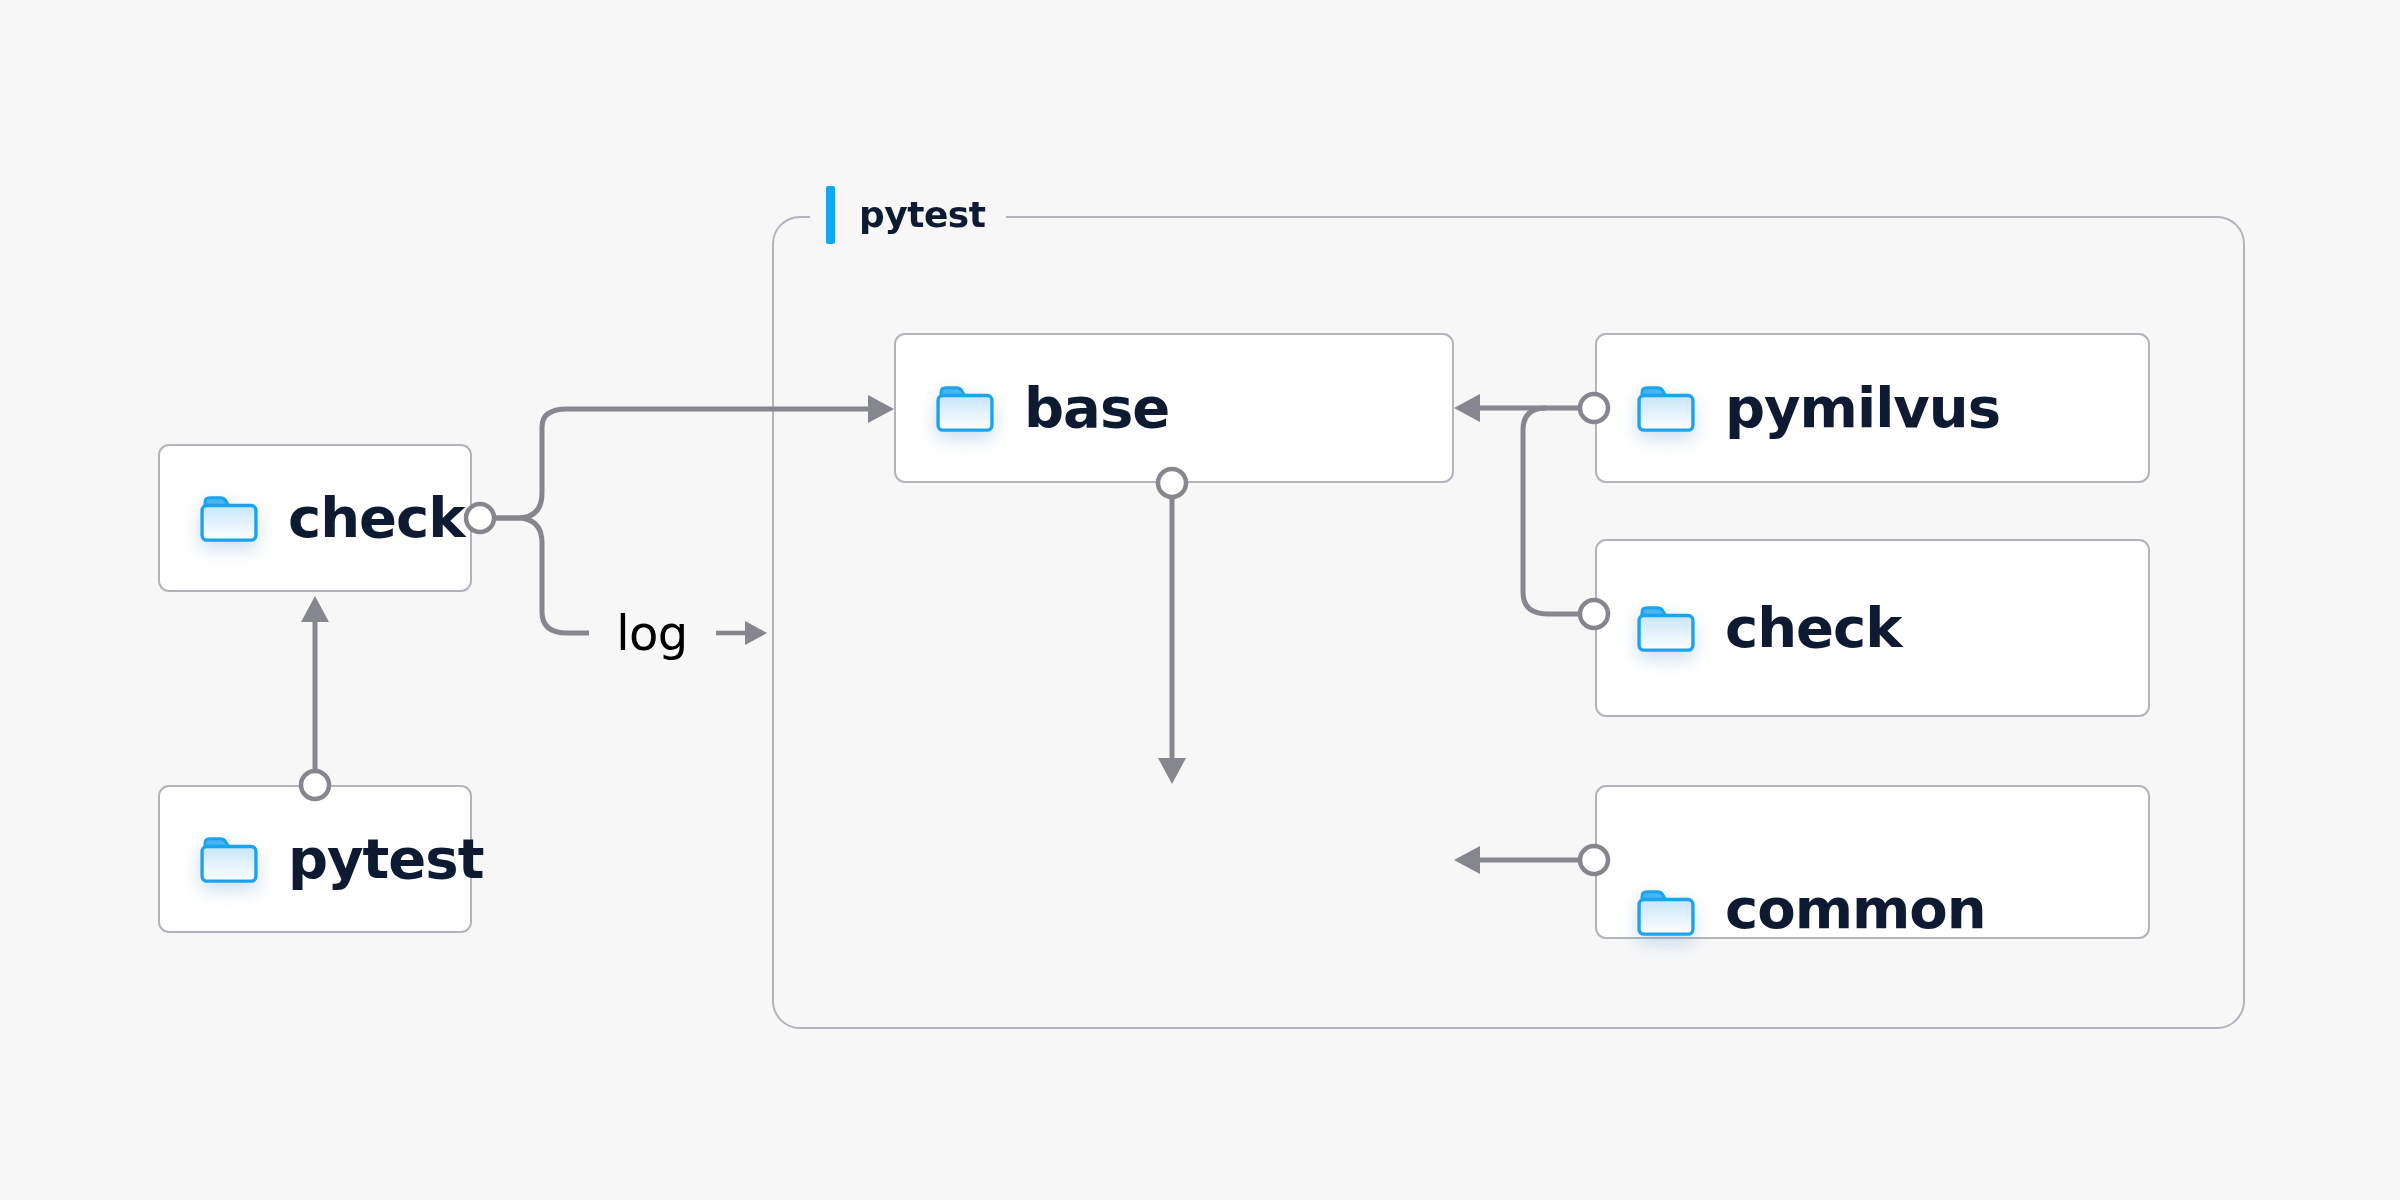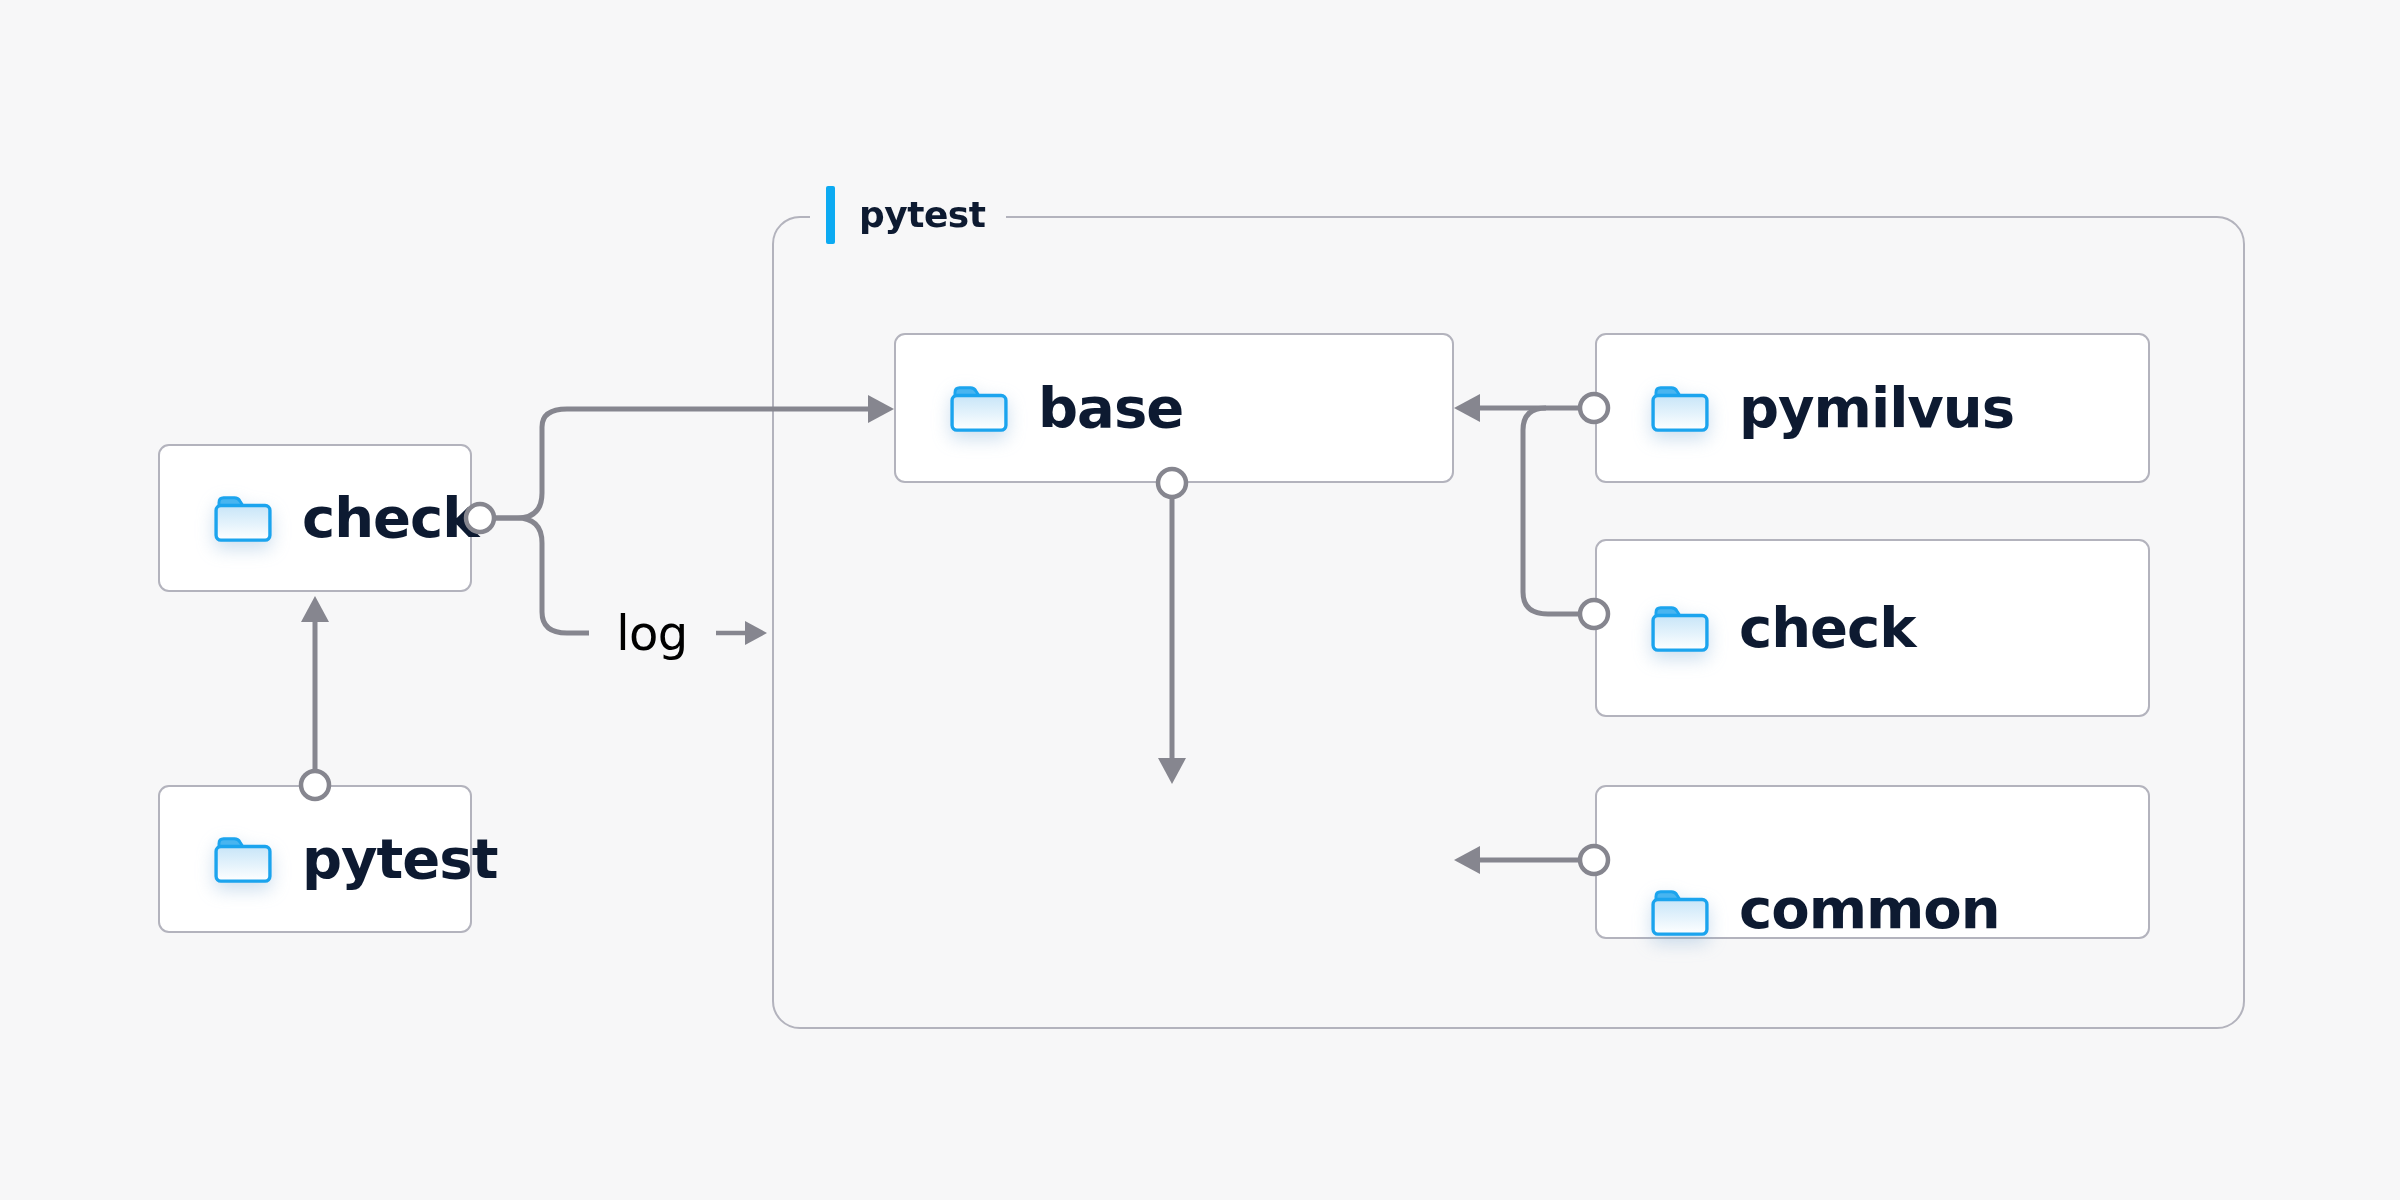--- a/index.html
+++ b/index.html
@@ -14,21 +14,21 @@
   }
   .group-label{
     position:absolute;left:810px;top:184px;height:62px;
     display:flex;align-items:center;gap:24px;padding:0 20px 0 16px;background:#f7f7f8;
   }
   .group-label .bar{width:9px;height:58px;background:#0caaf2;border-radius:2px;flex:0 0 auto;}
   .group-label .txt{font-size:36px;font-weight:600;color:#0d1a31;letter-spacing:-0.5px;line-height:1;}
   
   .node{
     position:absolute;background:#ffffff;border:2px solid #b3b3bd;border-radius:11px;
-    display:flex;align-items:center;gap:28px;padding-left:52px;box-sizing:border-box;
+    display:flex;align-items:center;gap:28px;padding-left:38px;box-sizing:border-box;
   }
   .node .lbl{font-size:56px;font-weight:600;color:#0d1a31;letter-spacing:-1px;line-height:1;white-space:nowrap;}
   .folder{width:62px;height:50px;flex:0 0 auto;filter:drop-shadow(0 7px 9px rgba(110,160,205,0.35));}
   #utils    {left:158px;top:444px;width:314px;height:148px;}
   #config   {left:158px;top:785px;width:314px;height:148px;}
   #base     {left:894px;top:333px;width:560px;height:150px;}
   #pymilvus {left:1595px;top:333px;width:555px;height:150px;}
   #check    {left:1595px;top:539px;width:555px;height:178px;}
   #testcases{left:894px;top:785px;width:560px;height:150px;}
   #common   {left:1595px;top:785px;width:555px;height:154px;align-items:flex-end;}

